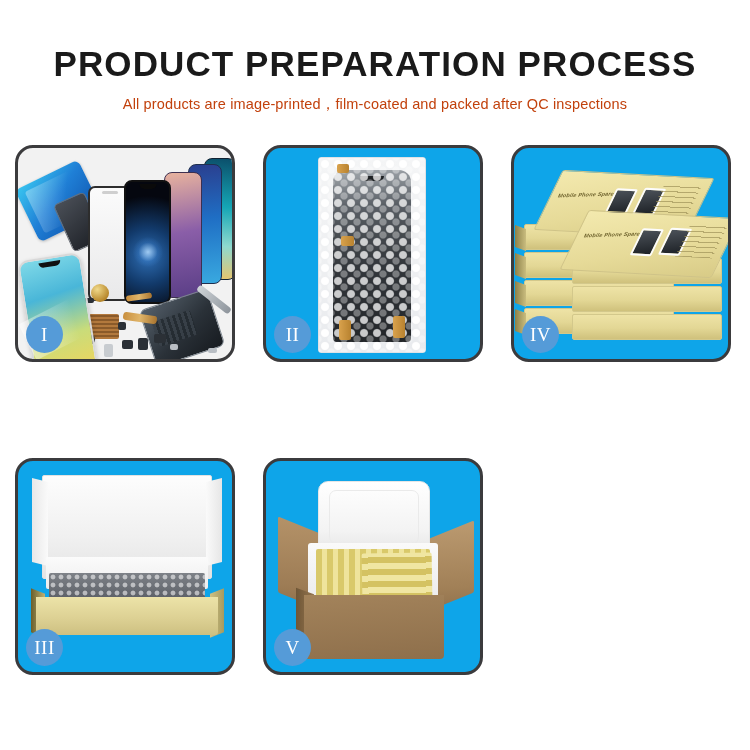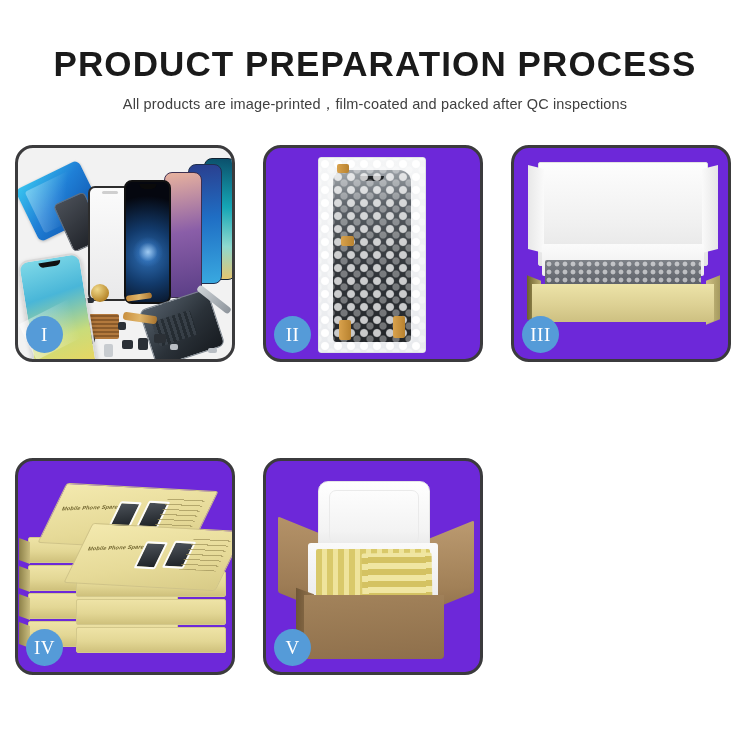--- a/index.html
+++ b/index.html
@@ -24,42 +24,42 @@
     letter-spacing: 1.1px;
     color: #1a1a1a;
     font-family: "Liberation Sans", sans-serif;
     white-space: nowrap;
   }
 
   .subtitle {
     margin-top: 11px;
     font-size: 14.5px;
     font-weight: 400;
-    color: #404040;
+    color: #c2410c;
     letter-spacing: .15px;
     white-space: nowrap;
   }
 
   
   .grid {
     position: absolute;
     top: 145px; left: 15px;
     width: 720px;
     display: grid;
     grid-template-columns: repeat(3, 220px);
     grid-template-rows: 217px 217px;
     column-gap: 28px;
     row-gap: 96px;
   }
 
   .panel {
     position: relative;
     border: 3px solid #3b3b3d;
     border-radius: 18px;
-    background: #6d28d9;
+    background: #0ea5e9;
     overflow: hidden;
   }
   .panel.tint { background: #f2f2f2; }
 
   .panel-art { position: absolute; inset: 0; }
 
   .badge {
     position: absolute;
     left: 8px; bottom: 6px;
     width: 37px; height: 37px;
@@ -428,32 +428,20 @@
           <div class="tape" style="left:20px;top:162px;width:12px;height:20px;"></div>
           <div class="tape" style="left:74px;top:158px;width:12px;height:22px;"></div>
           <div class="pack-bubbles"></div>
         </div>
       </div>
       <div class="badge">II</div>
     </div>
 
     <div class="panel">
       <div class="panel-art">
-        <div class="box3-lid"></div>
-        <div class="box3-foam"></div>
-        <div class="box3-wrap"></div>
-        <div class="box3-left"></div>
-        <div class="box3-right"></div>
-        <div class="box3-front"></div>
-      </div>
-      <div class="badge">III</div>
-    </div>
-
-    <div class="panel">
-      <div class="panel-art">
         <div class="stack">
 
           <div class="slab" style="left:4px; top:58px;">
               <span class="side-l"></span>
             </div>
           <div class="slab" style="left:4px; top:86px;">
               <span class="side-l"></span>
             </div>
           <div class="slab" style="left:4px; top:114px;">
               <span class="side-l"></span>
@@ -476,20 +464,32 @@
           <div class="lid-top" style="left:52px; top:48px;">
             <span class="lid-label">Mobile Phone Spare Parts</span>
             <span class="lid-photo" style="left:62px; top:14px;"></span>
             <span class="lid-photo" style="left:90px; top:12px;"></span>
             <span class="lid-lines"></span>
           </div>
 
         </div>
       </div>
       <div class="badge">IV</div>
+    </div>
+
+    <div class="panel">
+      <div class="panel-art">
+        <div class="box3-lid"></div>
+        <div class="box3-foam"></div>
+        <div class="box3-wrap"></div>
+        <div class="box3-left"></div>
+        <div class="box3-right"></div>
+        <div class="box3-front"></div>
+      </div>
+      <div class="badge">III</div>
     </div>
 
     <div class="panel">
       <div class="panel-art">
         <div class="v-flap-l"></div>
         <div class="v-flap-r"></div>
         <div class="v-foam-lid"></div>
         <div class="v-foam-body"></div>
         <div class="v-yellow"></div>
         <div class="v-yellow2"></div>

